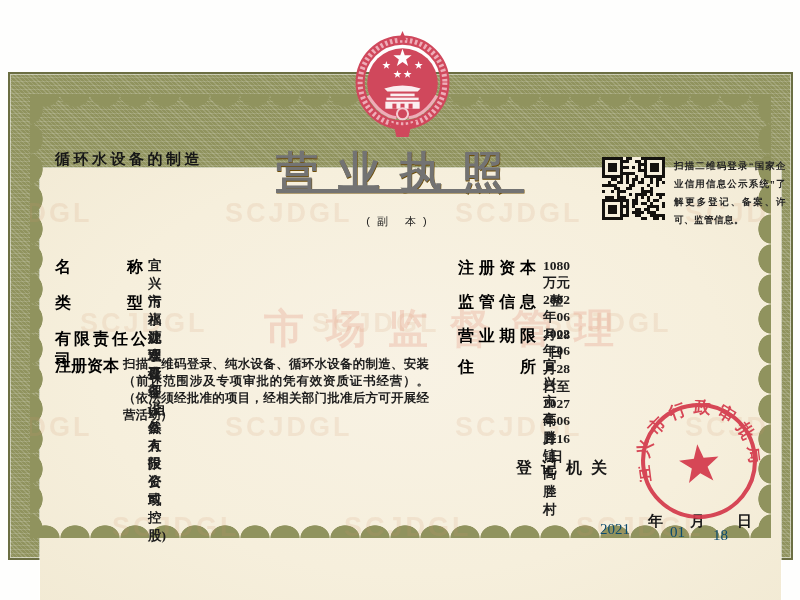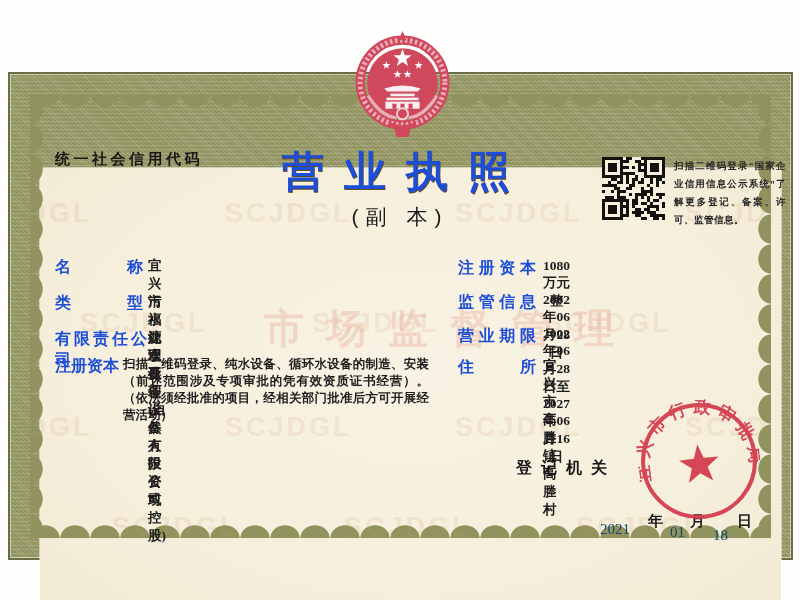--- a/index.html
+++ b/index.html
@@ -42,38 +42,38 @@
   .content{position:absolute;inset:0;z-index:3;}
   .abs{position:absolute;}
   .lbl{font-weight:bold;color:#171717;font-size:16px;}
   .jl{display:inline-block;text-align:justify;text-align-last:justify;}
   .val{font-family:Liberation Serif, serif;font-size:13.5px;color:#1d1d1d;}
 
   .credit-label{left:55px;top:150px;font-size:15px;font-weight:bold;letter-spacing:3.5px;color:#171717;}
   .credit-num{left:55px;top:174px;font-family:"Liberation Serif","DejaVu Serif",serif;font-size:14px;color:#111;}
   .credit-page{margin-left:18px;}
 
-  .title{left:246px;top:144px;width:300px;text-align:center;font-size:42px;font-weight:bold;
-         color:#1d4ed8;letter-spacing:20px;text-indent:20px;
-         text-shadow:0.5px 0.5px 0 #6e4e08;white-space:nowrap;}
-  .subtitle{left:300px;top:203px;width:200px;text-align:center;font-size:21px;color:#1b1b1b;
+  .title{left:240px;top:144px;width:300px;text-align:center;font-size:42px;font-weight:bold;
+         color:#737373;letter-spacing:20px;text-indent:20px;
+         text-shadow:0.5px 0.5px 0 #6e4e08;white-space:nowrap;text-decoration:underline;}
+  .subtitle{left:300px;top:214px;width:200px;text-align:center;font-size:11px;color:#1b1b1b;
             letter-spacing:7px;font-weight:500;}
 
   .serial{left:602px;top:128px;white-space:nowrap;}
   .serial .s-lbl{font-weight:bold;font-size:12.5px;letter-spacing:8px;color:#171717;}
   .serial .s-num{font-family:"Liberation Serif","DejaVu Serif",serif;font-size:13px;color:#111;margin-left:6px;letter-spacing:.3px;}
 
   .qr{left:602px;top:157px;width:63px;height:63px;display:grid;
       grid-template-columns:repeat(21,3px);grid-auto-rows:3px;background:#f6efdc;}
   .qr i{display:block;}
   .qr i.on{background:#14120f;}
   .qr-caption{left:674px;top:157px;width:112px;font-size:9.5px;font-weight:bold;line-height:18px;
               color:#242424;letter-spacing:.5px;text-align:justify;}
 
-  .frow .jl{color:#1d4ed8;font-family:Liberation Mono, monospace;}
+  .frow .jl{color:#000000;font-family:Liberation Mono, monospace;}
   .f-left-lbl{left:55px;width:88px;}
   .f-left-val{left:148px;}
   .f-right-lbl{left:458px;width:78px;}
   .f-right-val{left:543px;text-align:center;}
   .scope-val{left:123px;width:306px;font-size:12.5px;line-height:17px;text-align:justify;font-weight:bold;}
 
   .registrar{left:516px;top:458px;font-size:16px;font-weight:bold;letter-spacing:9px;color:#171717;white-space:nowrap;}
 
   .seal{left:638px;top:400px;width:122px;height:122px;transform:rotate(-6deg);z-index:4;opacity:.92;}
 
@@ -142,21 +142,21 @@
       <circle cx="46" cy="88" r="5.5" fill="none" stroke="#f4cdd3" stroke-width="2"></circle>
       <path d="M12,70 Q24,90 40,92" fill="none" stroke="#eeadb8" stroke-width="3"></path>
       <path d="M80,70 Q68,90 52,92" fill="none" stroke="#eeadb8" stroke-width="3"></path>
       <path d="M32,95 q14,9 28,0 l-3,7 h-22 Z" fill="#d0485c"></path>
       <path d="M38,102 h16 l-2,9 h-12 Z" fill="#d0485c"></path>
     </svg>
   </div>
 
   <div class="content">
 
-    <div class="abs credit-label">统一社会信用代码</div>
+    <div class="abs credit-label">循环水设备的制造</div>
 
     <div class="abs title">营业执照</div>
     <div class="abs subtitle">(副 本)</div>
 
     <div class="abs qr">
         <i class="on"></i>
         <i class="on"></i>
         <i class="on"></i>
         <i class="on"></i>
         <i class="on"></i>

